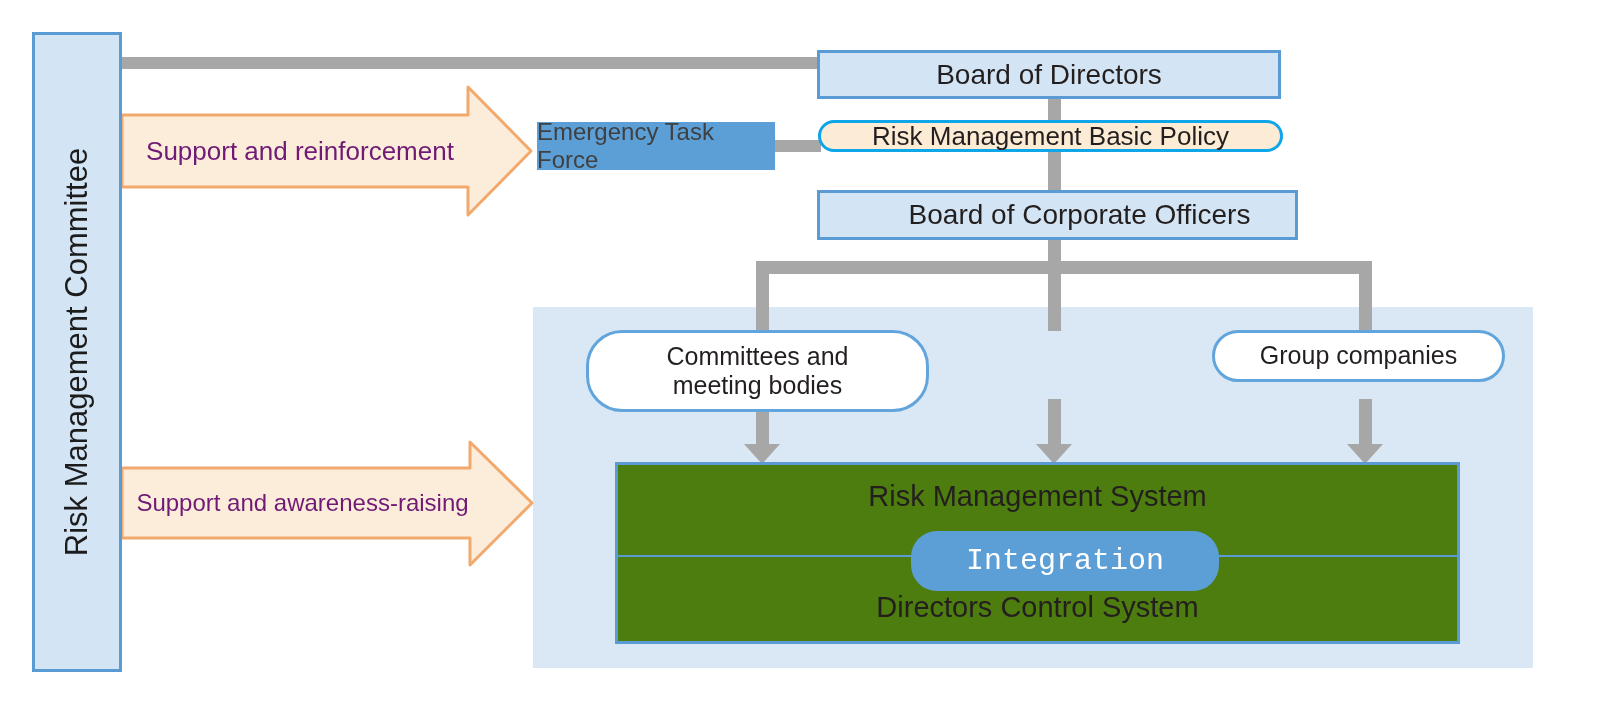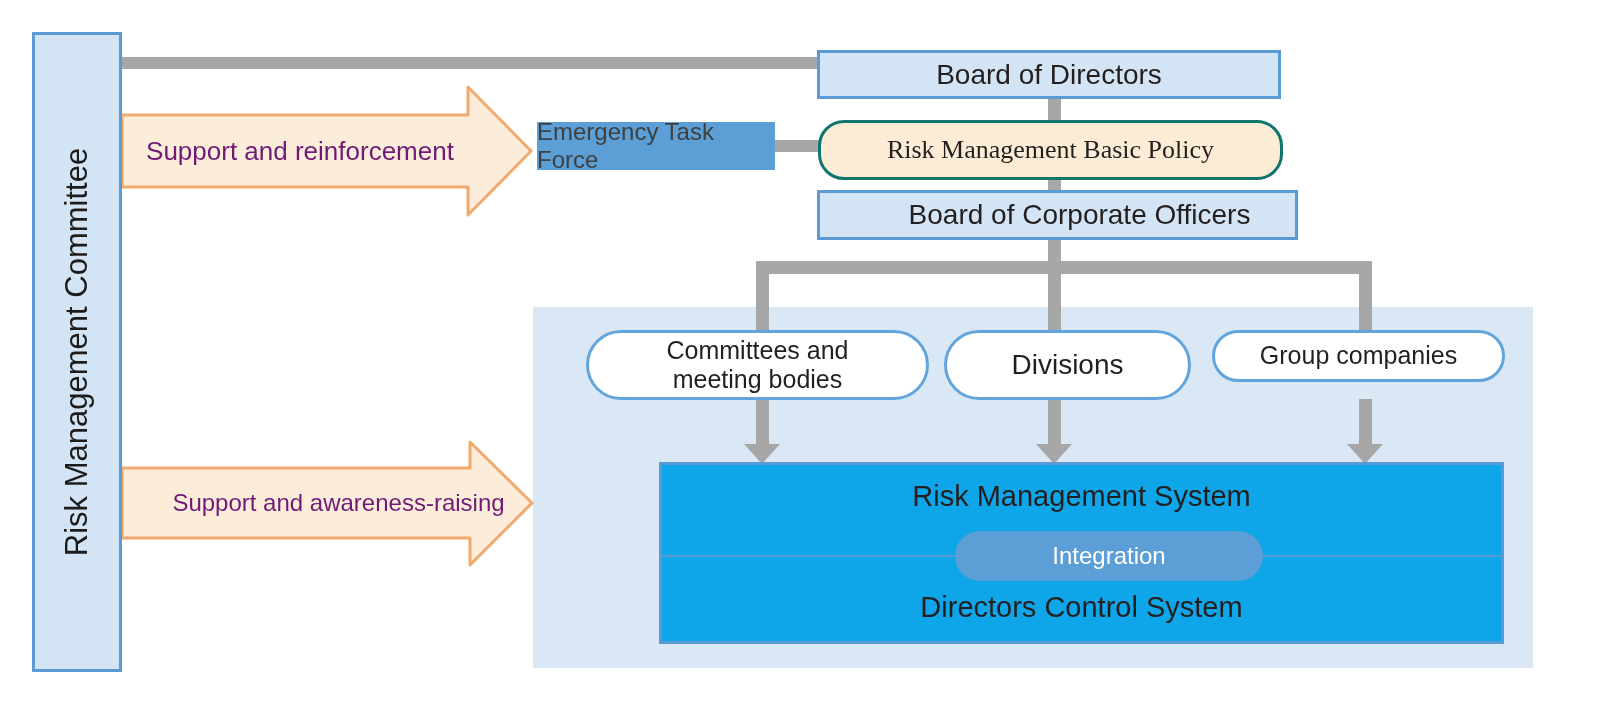--- a/index.html
+++ b/index.html
@@ -24,79 +24,79 @@
     position:absolute;left:-243px;top:307px;width:640px;height:90px;z-index:4;
     transform:rotate(-90deg);display:flex;align-items:center;justify-content:center;
     font-size:31px;color:#1c1c1c;
   }
 
   
   #line-bar-to-bod{left:120px;top:57px;width:700px;height:12px;}
   #board-of-directors{left:817px;top:31px;width:464px;height:49px;z-index:2;margin-top:19px;}
   #vline-bod{left:1048px;top:79px;width:13px;height:112px;z-index:1;}
   #basic-policy{
-    position:absolute;left:818px;top:120px;width:465px;height:60px;z-index:2;box-sizing:border-box;
-    background:#fcebd5;border:3px solid #0f766e;border-radius:26px;
-    display:flex;align-items:center;justify-content:center;font-size:26px;font-family:Liberation Serif, serif;
+    position:absolute;left:818px;top:120px;width:465px;height:32px;z-index:2;box-sizing:border-box;
+    background:#fcebd5;border:3px solid #0ea5e9;border-radius:26px;
+    display:flex;align-items:center;justify-content:center;font-size:26px;
   }
   #board-of-corporate-officers{left:817px;top:190px;width:481px;height:50px;z-index:2;padding-left:44px;}
 
   
   #vline-boco{left:1048px;top:239px;width:13px;height:92px;z-index:1;}
   #branch-h{left:756px;top:261px;width:616px;height:13px;z-index:1;}
   #branch-drop-left{left:756px;top:261px;width:13px;height:70px;z-index:1;}
   #branch-drop-right{left:1359px;top:261px;width:13px;height:70px;z-index:1;}
 
   
   #panel{left:533px;top:307px;width:1000px;height:361px;background:#dae8f6;z-index:0;}
 
   
   .pill{
     position:absolute;box-sizing:border-box;background:#ffffff;border:3px solid #62a5dc;
     border-radius:36px;display:flex;align-items:center;justify-content:center;
     text-align:center;z-index:2;line-height:1.18;
   }
-  #pill-committees{left:586px;top:330px;width:343px;height:70px;font-size:25px;padding:13px 30px;}
+  #pill-committees{left:586px;top:330px;width:343px;height:82px;font-size:25px;padding:13px 30px;}
   #pill-divisions{left:944px;top:330px;width:247px;height:70px;font-size:28px;}
   #pill-group-companies{left:1212px;top:330px;width:293px;height:52px;font-size:25px;}
 
   
   .stem{position:absolute;width:13px;top:399px;height:47px;background:#a7a7a7;z-index:1;}
   .head{
     position:absolute;top:444px;width:0;height:0;z-index:1;
     border-left:18px solid transparent;border-right:18px solid transparent;
     border-top:20px solid #a7a7a7;
   }
   #stem-1{left:756px;} #head-1{left:744px;}
   #stem-2{left:1048px;} #head-2{left:1036px;}
   #stem-3{left:1359px;} #head-3{left:1347px;}
 
   
   #system-box{
-    left:615px;top:462px;width:845px;height:182px;background:#0ea5e9;z-index:2;
-    border:3px solid #5b9bd5;display:block;position:absolute;box-sizing:border-box;margin-left:44px;
+    left:615px;top:462px;width:845px;height:182px;background:#4d7c0f;z-index:2;
+    border:3px solid #5b9bd5;display:block;position:absolute;box-sizing:border-box;
   }
   #system-divider{position:absolute;left:0;top:90px;width:100%;height:2px;background:#5b9bd5;}
   #rms-label{position:absolute;left:0;top:0;width:100%;height:62px;display:flex;align-items:center;justify-content:center;font-size:29px;}
   #ics-label{position:absolute;left:0;top:114px;width:100%;height:56px;display:flex;align-items:center;justify-content:center;font-size:29px;}
   #integration-pill{
-    position:absolute;left:293px;top:66px;width:308px;height:50px;border-radius:26px;
+    position:absolute;left:293px;top:66px;width:308px;height:60px;border-radius:26px;
     background:#5b9fd6;color:#ffffff;display:flex;align-items:center;justify-content:center;
-    font-size:24px;z-index:3;
+    font-size:30px;z-index:3;font-family:Liberation Mono, monospace;
   }
 
   
   .oarrow{position:absolute;z-index:2;}
   #arrow1{left:122px;top:85px;width:411px;height:132px;}
   #arrow2{left:122px;top:440px;width:412px;height:127px;}
   .oarrow-label{
     position:absolute;z-index:3;display:flex;align-items:center;justify-content:center;color:#701a75;
   }
   #arrow1-label{left:135px;top:115px;width:330px;height:72px;font-size:26px;}
-  #arrow2-label{left:130px;top:468px;width:345px;height:70px;font-size:24px;margin-left:36px;}
+  #arrow2-label{left:130px;top:468px;width:345px;height:70px;font-size:24px;}
 
   
   #task-force{
     position:absolute;left:537px;top:122px;width:238px;height:48px;background:#5b9fd6;
     color:#404040;display:flex;align-items:center;justify-content:center;font-size:24px;z-index:2;
   }
   #line-etf-policy{left:773px;top:140px;width:48px;height:12px;}
 </style>
 </head>
 <body>
@@ -133,21 +133,20 @@
   </svg>
   <div id="arrow2-label" class="oarrow-label">Support and awareness-raising</div>
 
   <div id="task-force">Emergency Task Force</div>
 
   <div id="board-of-directors" class="bluebox">Board of Directors</div>
   <div id="basic-policy">Risk Management Basic Policy</div>
   <div id="board-of-corporate-officers" class="bluebox">Board of Corporate Officers</div>
 
   <div id="pill-committees" class="pill">Committees and meeting bodies</div>
-  <div id="pill-divisions" class="pill">Divisions</div>
   <div id="pill-group-companies" class="pill">Group companies</div>
 
   <div id="system-box" class="abs">
     <div id="rms-label">Risk Management System</div>
     <div id="system-divider"></div>
     <div id="integration-pill">Integration</div>
     <div id="ics-label">Directors Control System</div>
   </div>
 
 </div>

